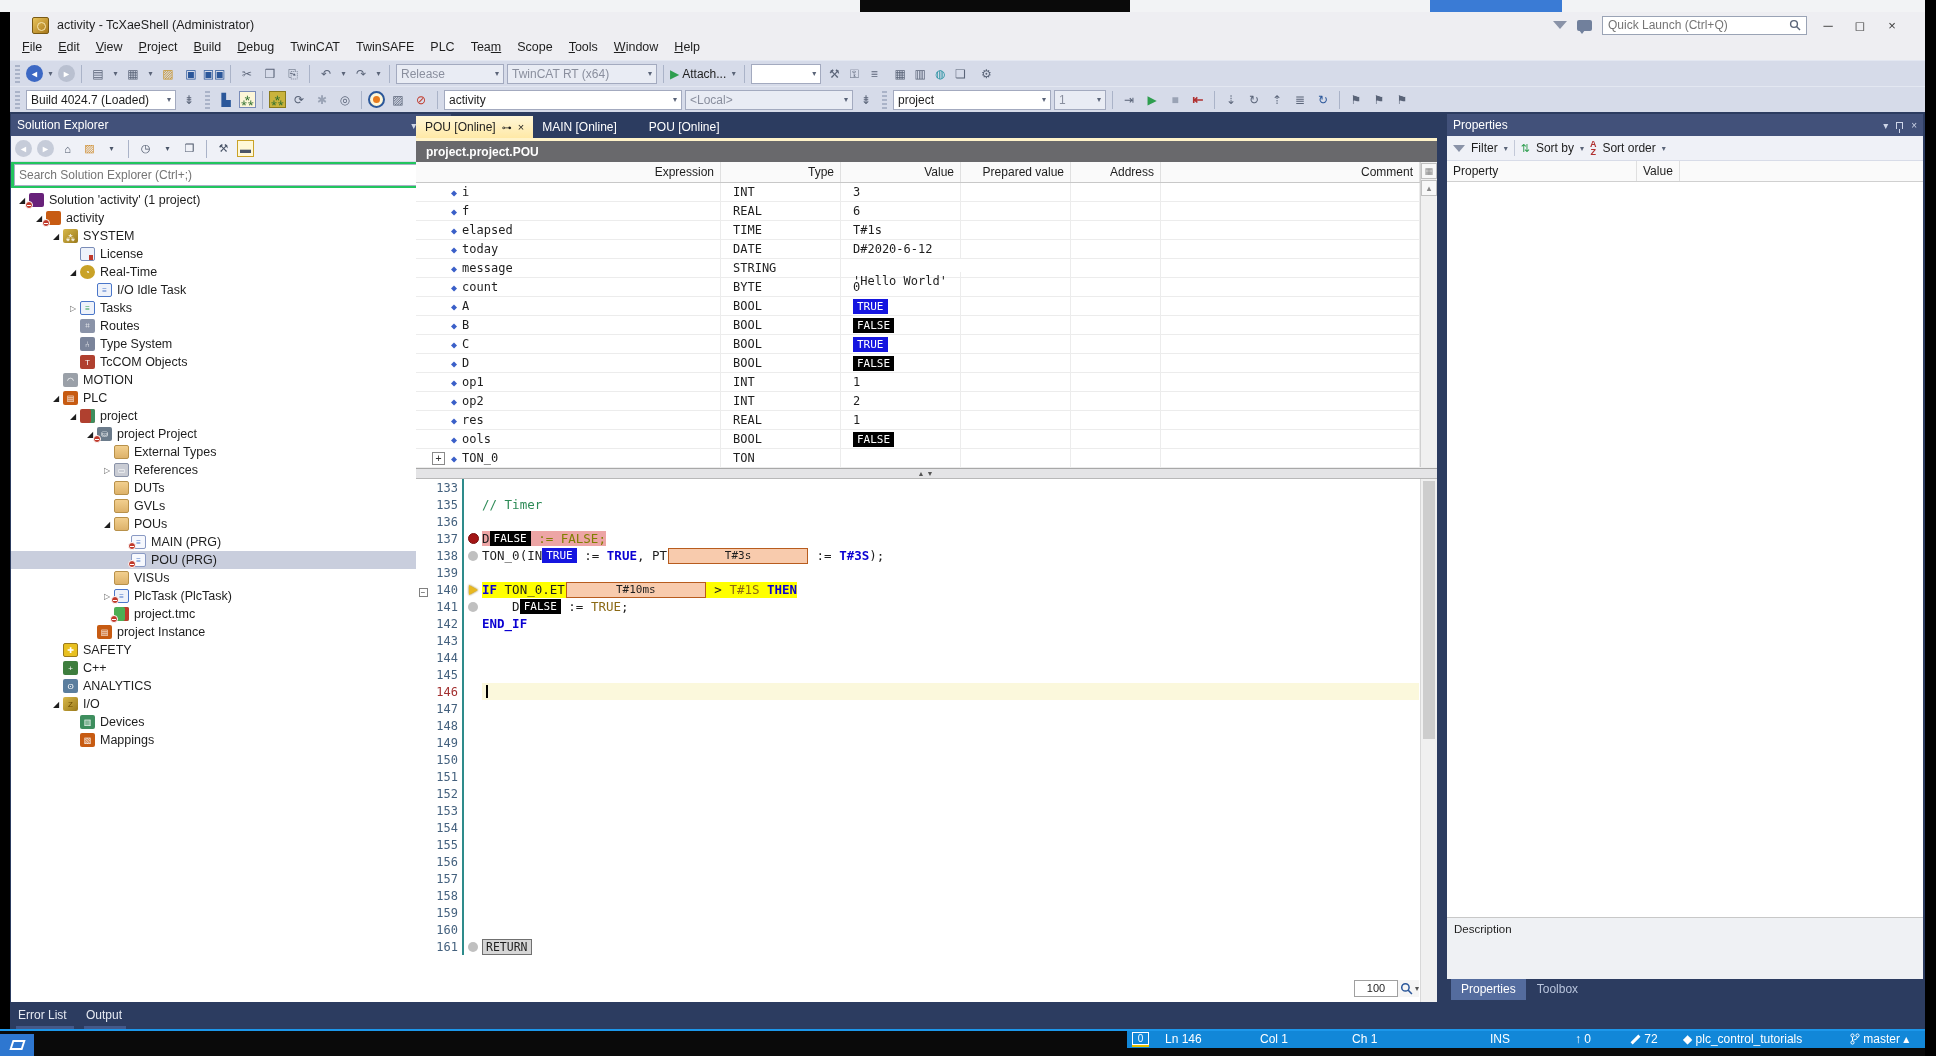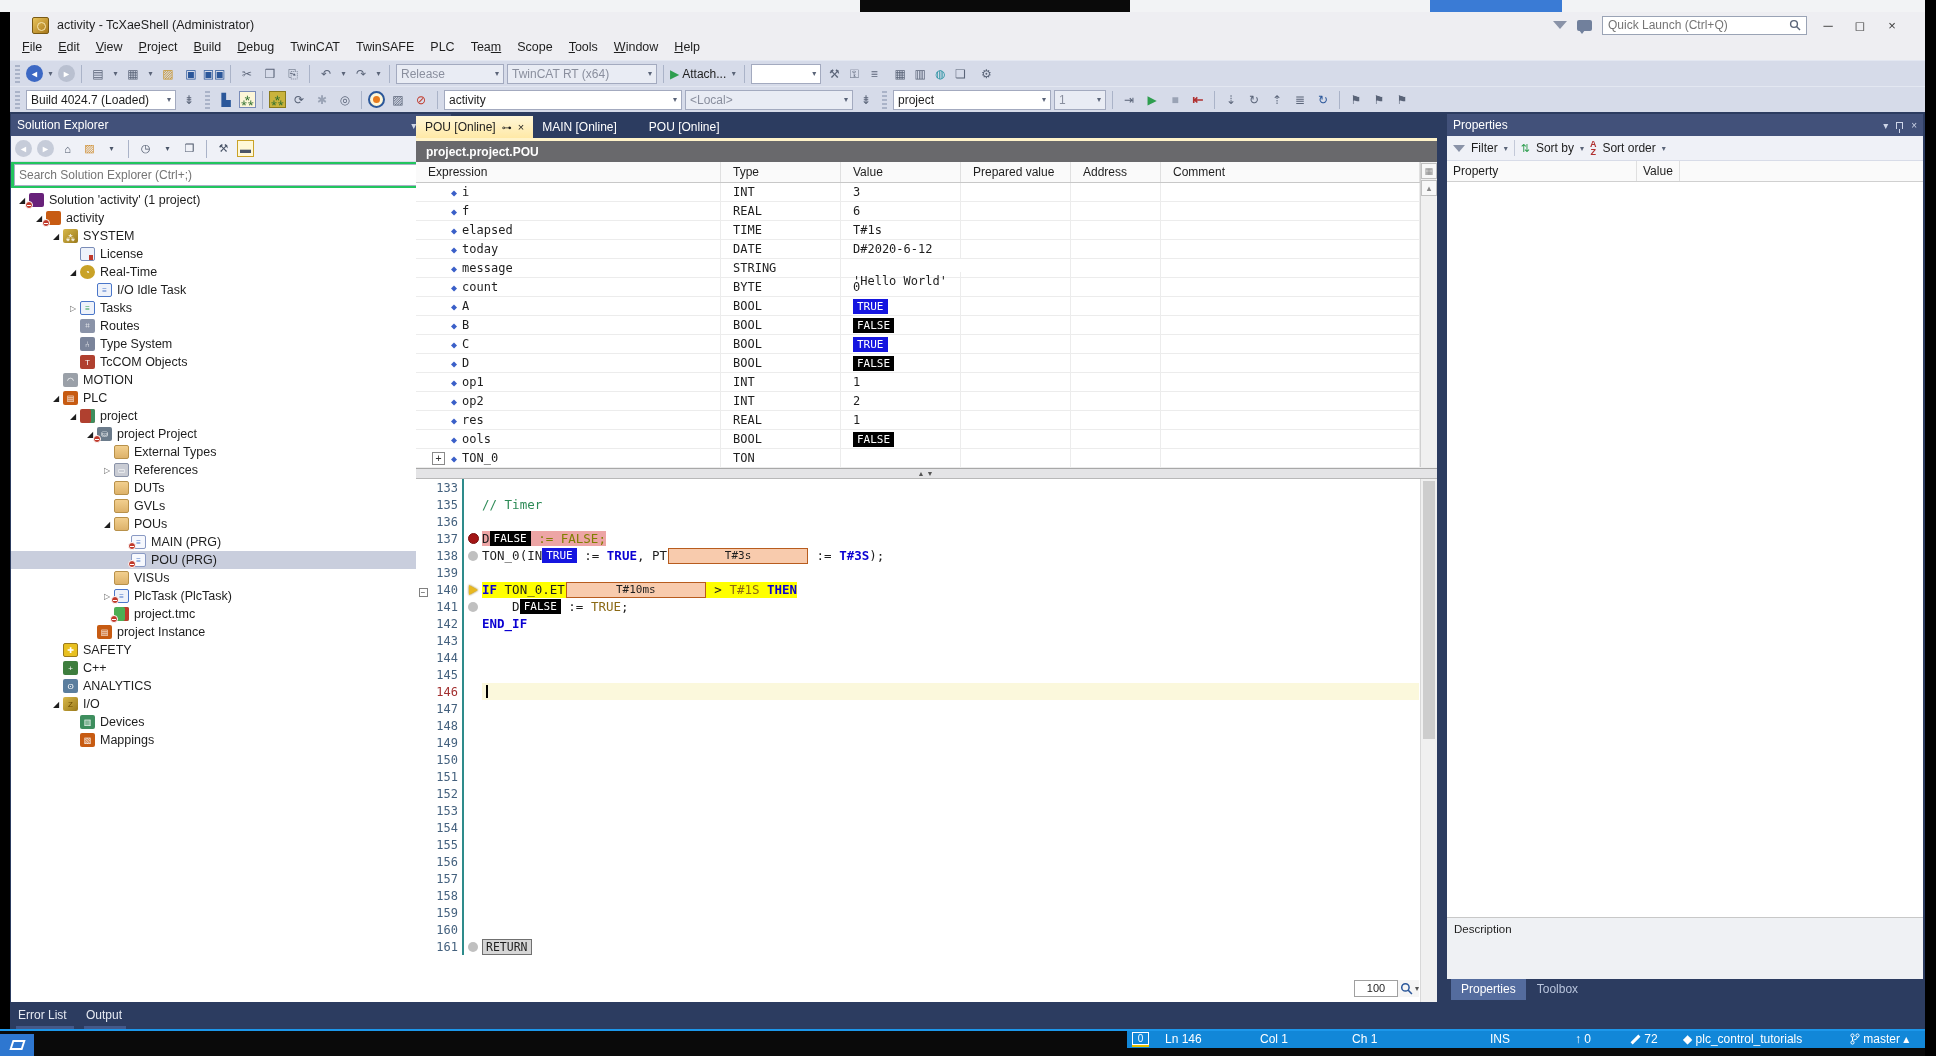--- a/index.html
+++ b/index.html
@@ -103,21 +103,21 @@
   .dtab { height:22px; display:flex; align-items:center; padding:0 9px; gap:6px; }
   .dtab.active { background:linear-gradient(180deg,#fff6d8,#ffe9a6); color:#1e1e1e; }
   .dtab .cl { font-size:11px; }
   .dtab.t3 { margin-left:14px; }
   #active-line { height:3px; background:#fff3c9; }
   #breadcrumb { height:21px; background:#69696c; color:#fff; font-size:12px; font-weight:bold; display:flex; align-items:center; padding:0 10px; }
   #edbody { position:absolute; left:0; right:0; top:48px; bottom:0; background:#fff; }
 
   
   #watch { position:absolute; left:0; right:0; top:0; height:306px; border-bottom:1px solid #b8b8b8; }
-  #watch-head { display:flex; height:21px; background:#fafafa; border-bottom:1px solid #c8c8c8; font-size:12px; }
+  #watch-head { display:flex; height:21px; background:#fafafa; border-bottom:1px solid #c8c8c8; font-size:12px;text-align:right; }
   .wh { padding:3px 6px 0 12px; border-right:1px solid #e0e0e0; overflow:hidden; white-space:nowrap; }
   #watch-rows .wr { display:flex; height:19px; border-bottom:1px solid #ececec; font-size:12px; align-items:center; }
   .wc { height:100%; border-right:1px solid #ececec; display:flex; align-items:center; padding-left:12px; overflow:hidden; white-space:nowrap; }
   .wc.expr { padding-left:16px; }
   .wexp { width:13px; height:13px; border:1px solid #8a8a8a; font-size:10px; line-height:11px; text-align:center; color:#333; margin-right:4px; background:#fff; }
   .wdia { color:#3a5fc8; font-size:10px; margin:0 5px 0 2px; }
   .wdia.shift { margin-left:19px; }
   .badge { color:#fff; font-size:11px; padding:0 4px; line-height:15px; font-family:"DejaVu Sans Mono","Liberation Mono",monospace; }
   .badge.bt { background:#1515e0; } .badge.bf { background:#000; }
   #watch-gutter { position:absolute; right:0; top:0; width:17px; bottom:0; background:#f0f0f0; border-left:1px solid #d0d0d0; }

